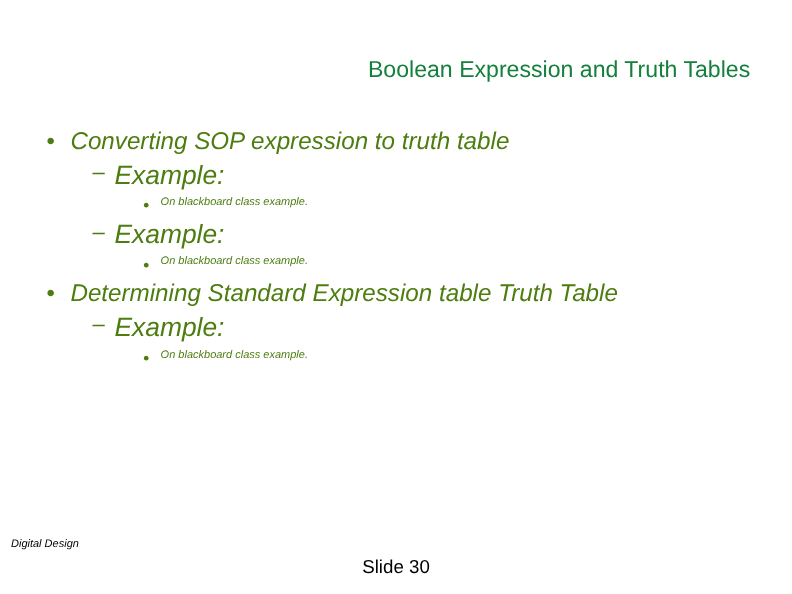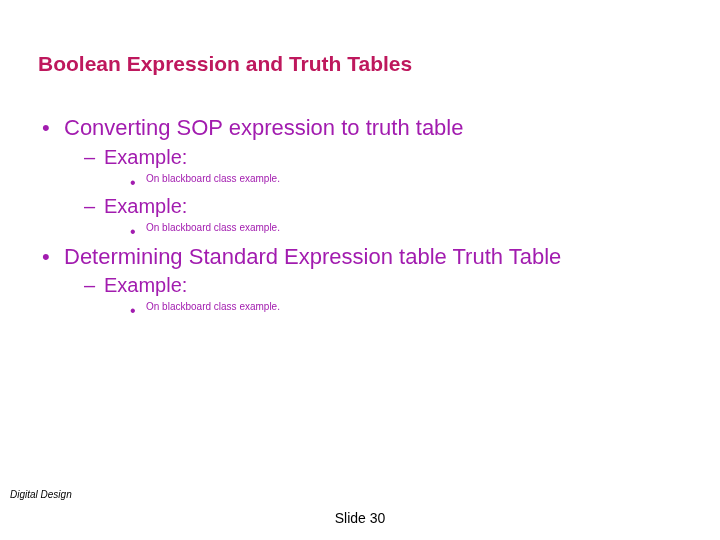--- a/index.html
+++ b/index.html
@@ -11,48 +11,49 @@
     position: relative;
     overflow: hidden;
   }
   .slide {
     width: 100%;
     height: 100%;
     padding: 52px 38px 0 38px;
     position: relative;
   }
   .title {
-    color: #be185d;
-    font-weight: bold;
+    color: #15803d;
+    font-weight: normal;
     font-size: 21px;
-    text-align: left;
+    text-align: right;
     margin-bottom: 38px;
   }
   .content {
-    color: #a21caf;
+    color: #4d7c0f;
     font-size: 22px;
+    font-style: italic;
   }
   .lvl1 {
     padding-left: 26px;
     position: relative;
     margin-bottom: 2px;
     font-size: 22px;
     line-height: 1.25;
   }
   .lvl1::before {
     content: "•";
     position: absolute;
     left: 4px;
     font-size: 22px;
   }
   .lvl2 {
     padding-left: 66px;
     position: relative;
     margin-bottom: 2px;
-    font-size: 20px;
+    font-size: 24px;
     line-height: 1.3;
   }
   .lvl2::before {
     content: "–";
     position: absolute;
     left: 46px;
     font-size: 20px;
   }
   .lvl3 {
     padding-left: 108px;
@@ -75,21 +76,21 @@
     font-style: italic;
     font-size: 10px;
     color: #000;
   }
   .footer-center {
     position: absolute;
     bottom: 14px;
     width: 100%;
     left: 0;
     text-align: center;
-    font-size: 14px;
+    font-size: 17px;
     color: #000;
   }
 </style>
 </head>
 <body>
 
 <div class="slide">
   <h1 class="title">Boolean Expression and Truth Tables</h1>
   <div class="content">
     <div class="lvl1">Converting SOP expression to truth table</div>

